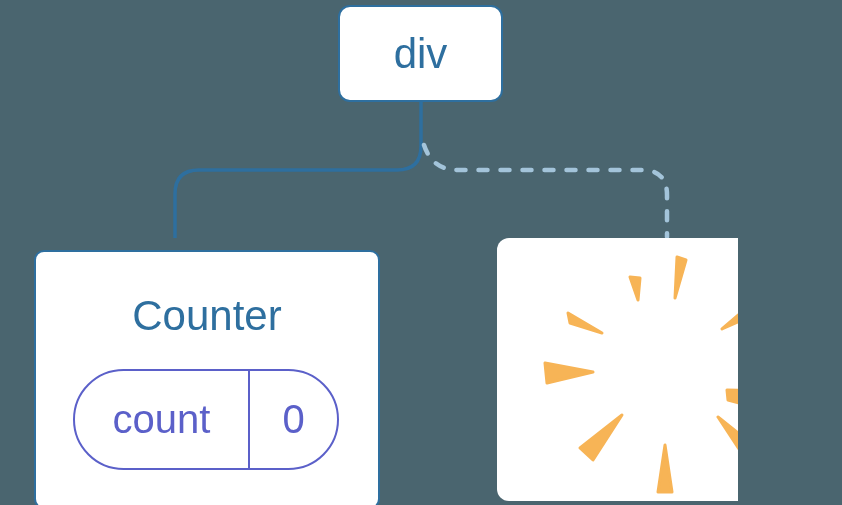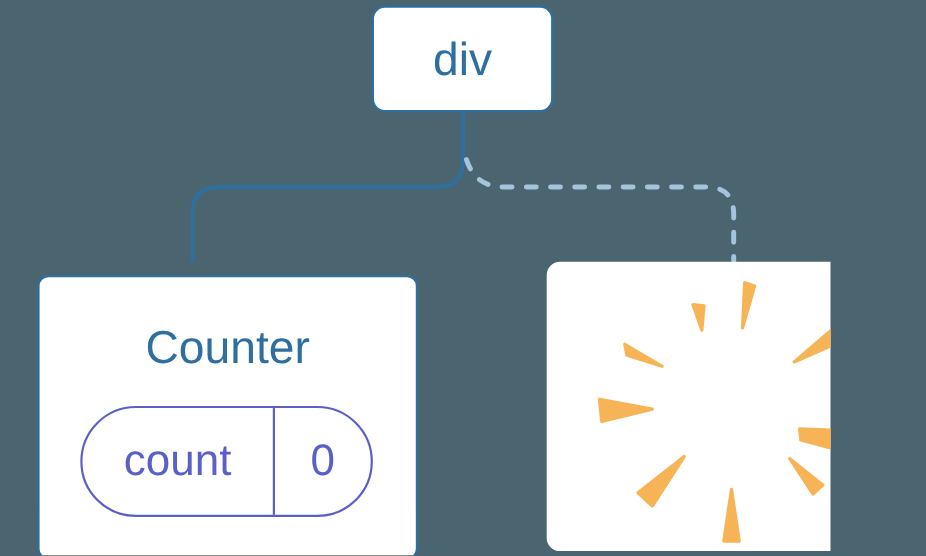--- a/index.html
+++ b/index.html
@@ -10,21 +10,20 @@
     --poof:#f7b456;
     --card:#ffffff;
   }
   html,body{margin:0;padding:0;background:var(--bg);}
   body{font-family:"Liberation Sans","DejaVu Sans",sans-serif;}
   .canvas{
     position:relative;
     width:738px;height:505px;
     background:var(--bg);
     overflow:hidden;
-    padding-left:17px;
   }
   .connectors{
     position:absolute;left:0;top:0;width:842px;height:505px;
     z-index:0;
   }
   .node{
     position:absolute;
     background:var(--card);
     z-index:1;
     box-sizing:border-box;

